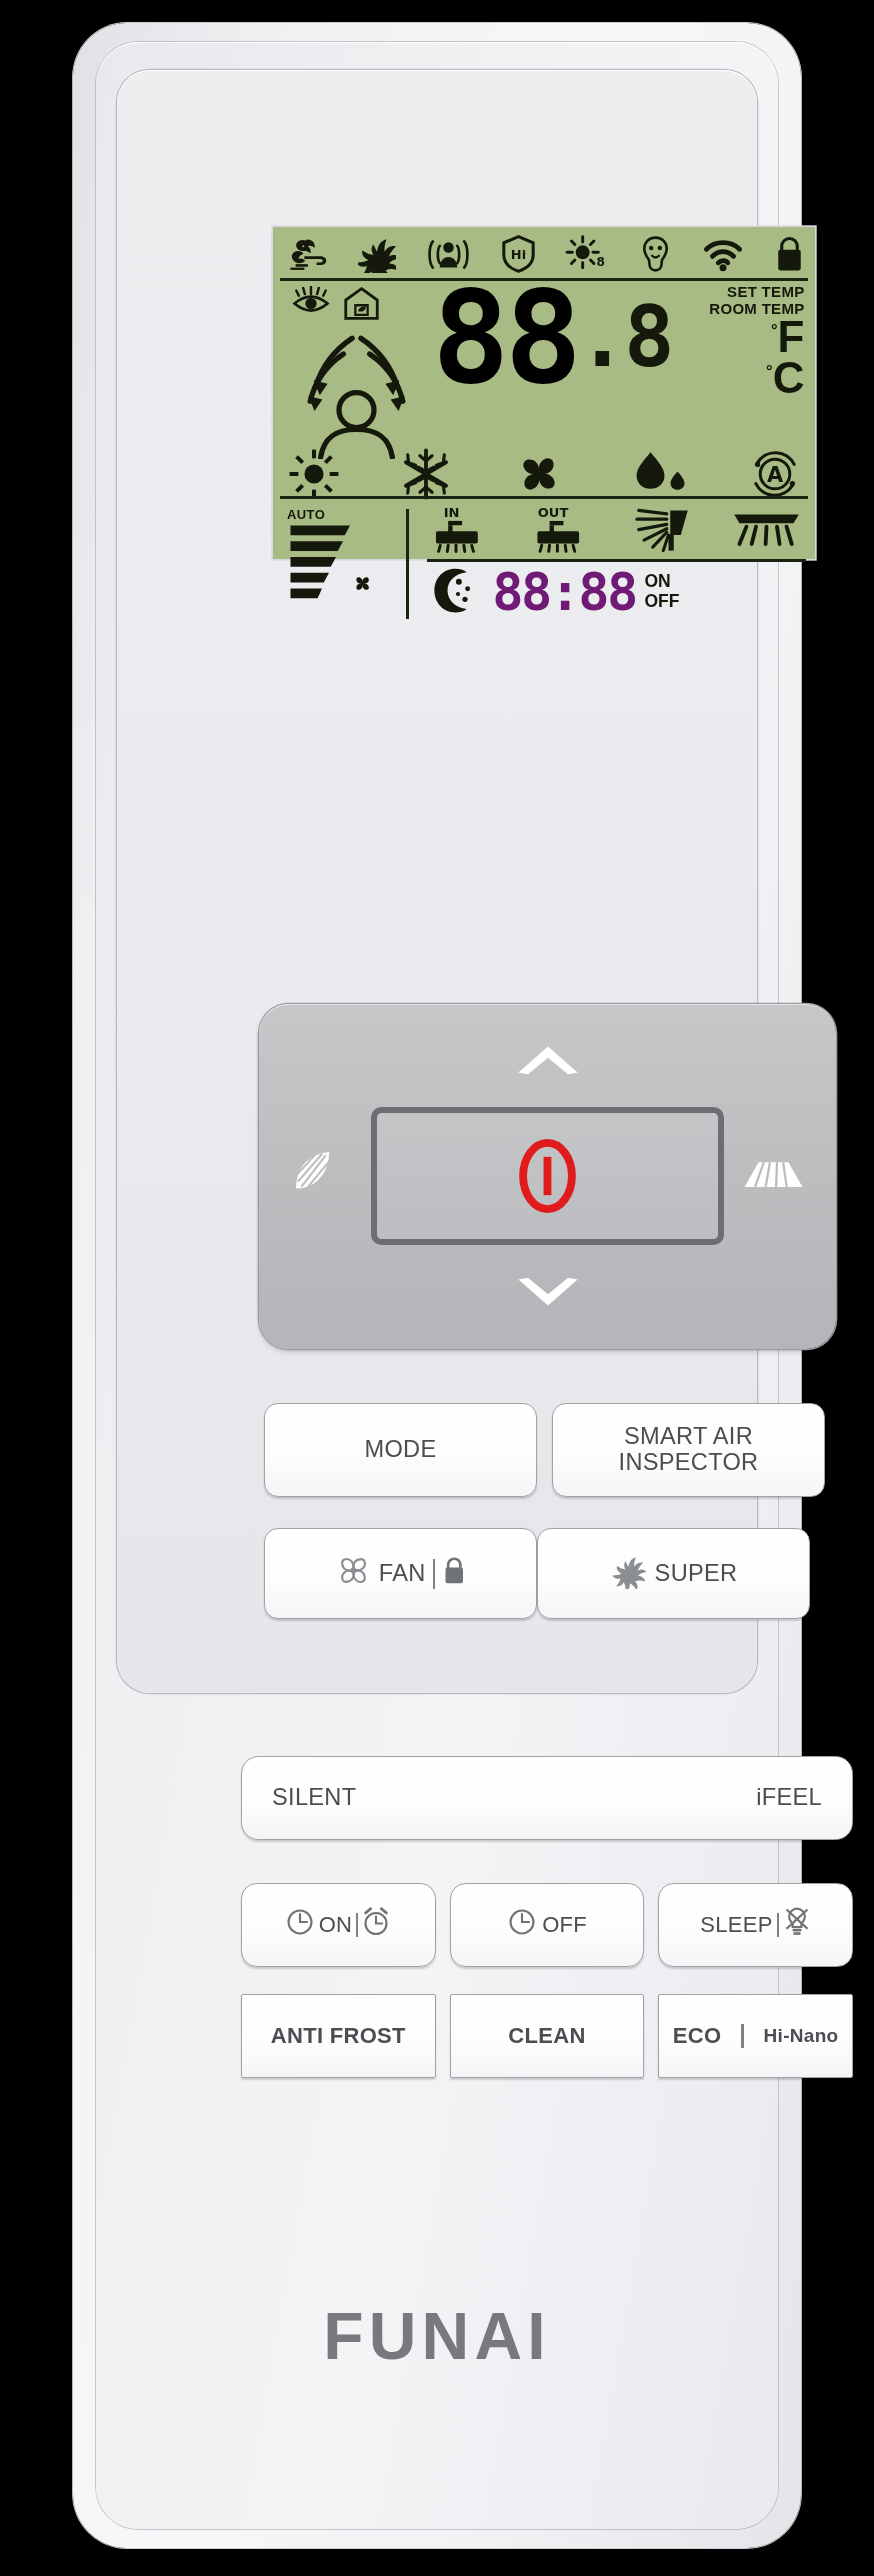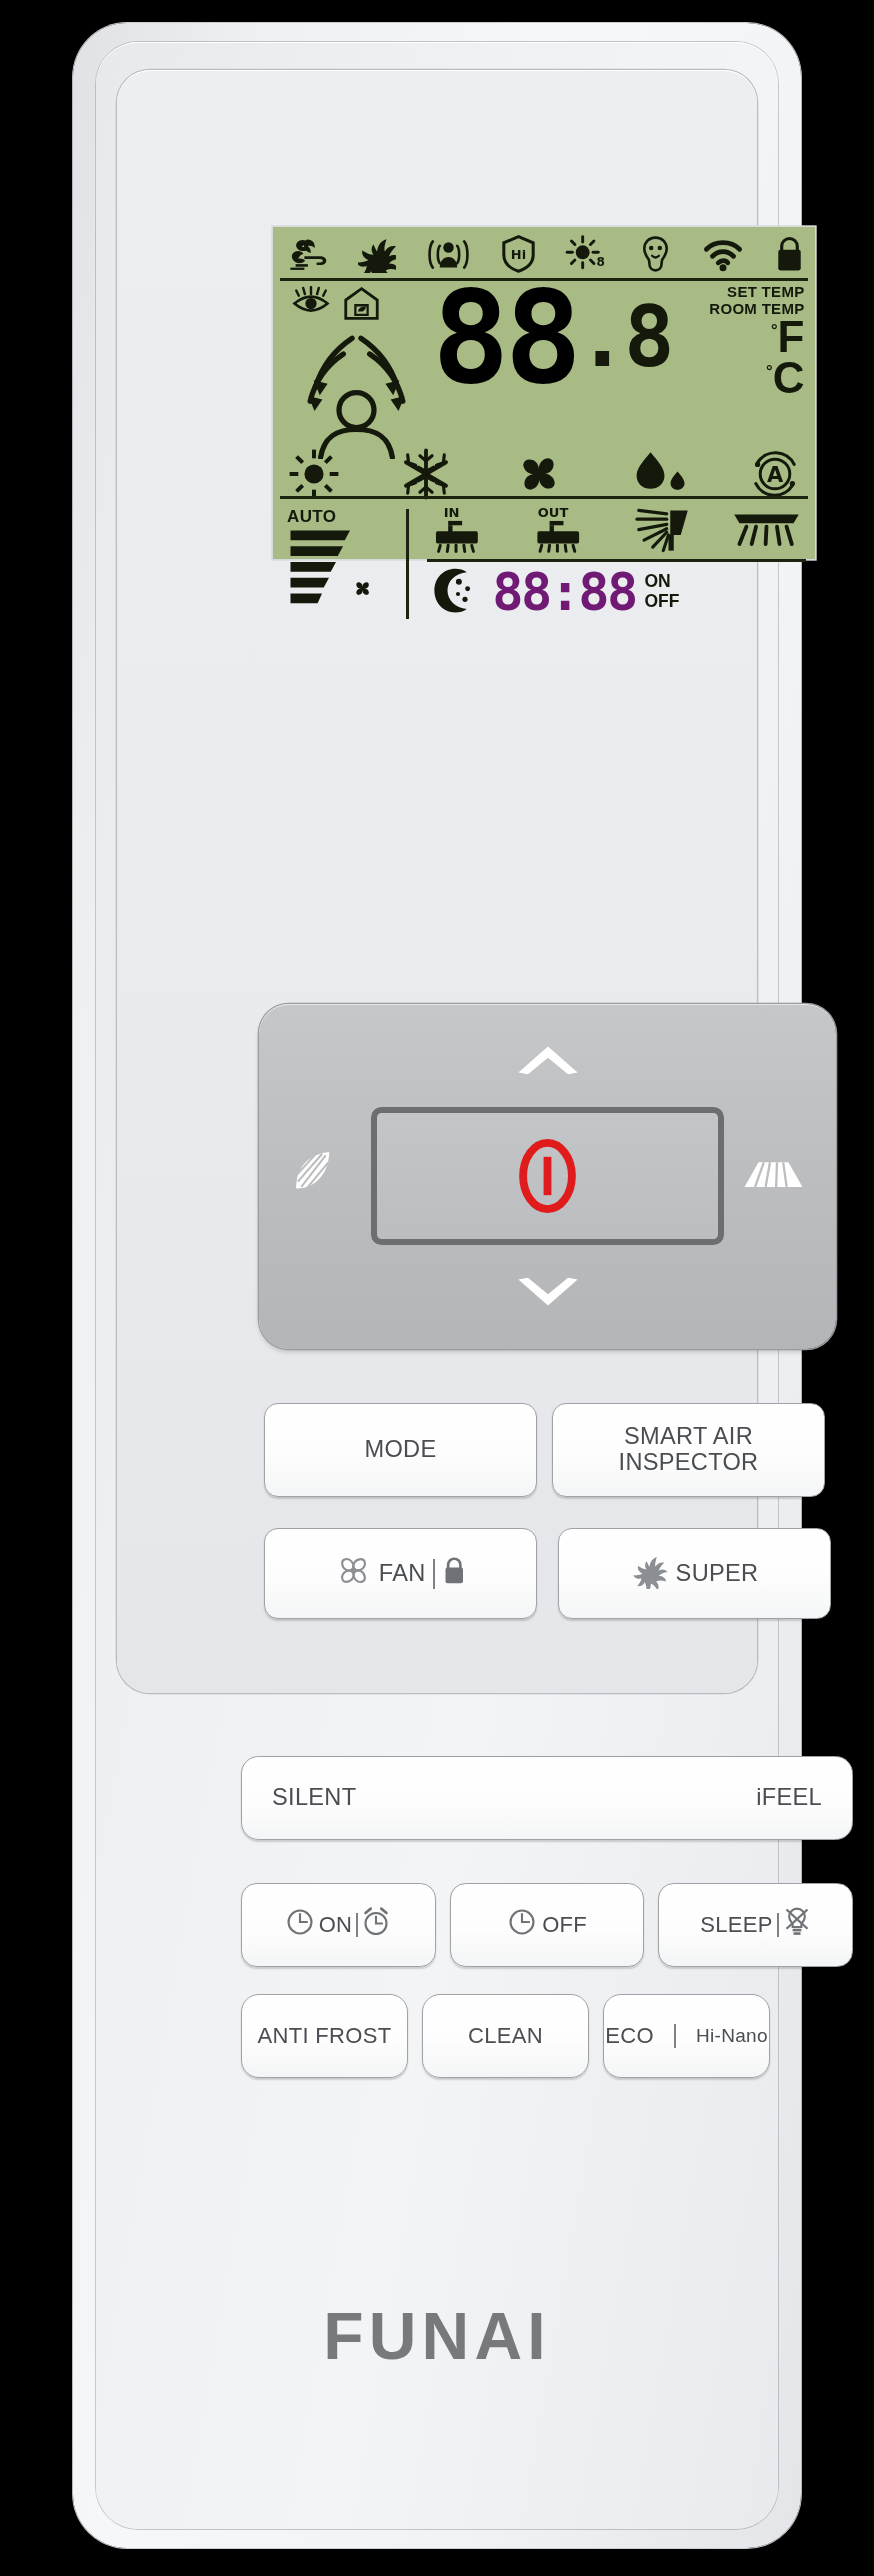--- a/index.html
+++ b/index.html
@@ -94,21 +94,21 @@
   .unit { font-size: 44px; font-weight: 700; color: #14190c; line-height: .92; }
   .unit sup { font-size: 16.6px; vertical-align: super; }
 
   .mode-row {
     position: absolute; left: 14px; right: 12.2px; top: 219px; height: 58px;
     display: flex; align-items: center; justify-content: space-between;
   }
 
   .bottom-zone { position: absolute; left: 0; right: 0; top: 278px; bottom: 0; }
   .fanstack { position: absolute; left: 14px; top: 1.7px; width: 107px; }
-  .autolabel { font-size: 17px; font-weight: 700; color: #14190c; letter-spacing: 0.4px; }
+  .autolabel { font-size: 13px; font-weight: 700; color: #14190c; letter-spacing: 0.4px; }
   .vdiv { position: absolute; left: 133px; top: 3.5px; width: 2.6px; height: 110px; background: #1c2411; }
   .swing-row {
     position: absolute; left: 156px; right: 10.5px; top: 1.7px; height: 51px;
     display: flex; align-items: center; justify-content: space-between;
   }
   .hrule2 { position: absolute; left: 154px; right: 8.7px; top: 54px; height: 2.6px; background: #1c2411; }
   .timer-row {
     position: absolute; left: 156px; right: 8.7px; top: 61px; height: 52px;
     display: flex; align-items: center;
   }
@@ -157,21 +157,21 @@
   .btn .lbl { line-height: 1.1; }
 
   .row-mode {
     position: absolute; left: 168px; top: 1361px;
     width: 567px; display: flex; gap: 15px;
   }
   .row-mode .btn { width: 273px; height: 94px; }
 
   .row-fan {
     position: absolute; left: 168px; top: 1486px;
-    width: 567px; display: flex; gap: 21px;
+    width: 567px; display: flex; 
   }
   .row-fan .btn { width: 273px; height: 91px; }
   .btn-inline { display: flex; align-items: center; justify-content: center; gap: 7px; }
   .sep-bar { width: 2.2px; height: 30px; background: #7e8186; display: inline-block; }
 
   .row-silent {
     position: absolute; left: 145px; top: 1714px;
     width: 612px; height: 84px;
   }
   .row-silent .btn {
@@ -182,21 +182,21 @@
   .row-timer {
     position: absolute; left: 145px; top: 1841px;
     width: 612px; display: flex; gap: 14px;
   }
   .row-timer .btn { width: 195px; height: 84px; font-size: 22px; border-radius: 15.7px; }
 
   .row-extra {
     position: absolute; left: 145px; top: 1952px;
     width: 612px; display: flex; gap: 14px;
   }
-  .row-extra .btn { width: 167px; height: 84px; font-size: 22px; border-radius: 18px; }
+  .row-extra .btn { width: 195px; height: 84px; font-size: 22px; border-radius: 2px; font-weight: bold; }
 
   .brand {
     position: absolute; left: 0; right: 0; top: 2256px;
     text-align: center;
     font-size: 66px; font-weight: 700; letter-spacing: 5.2px;
     color: #77797d;
   }
   .nano { font-size: 19px; }
   .eco { font-size: 22px; }
 </style>

